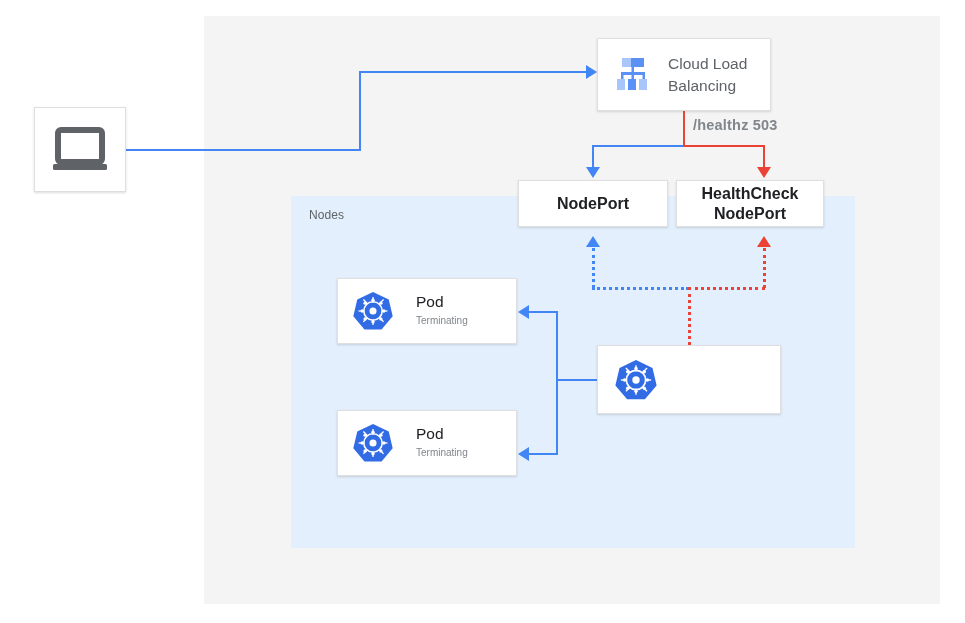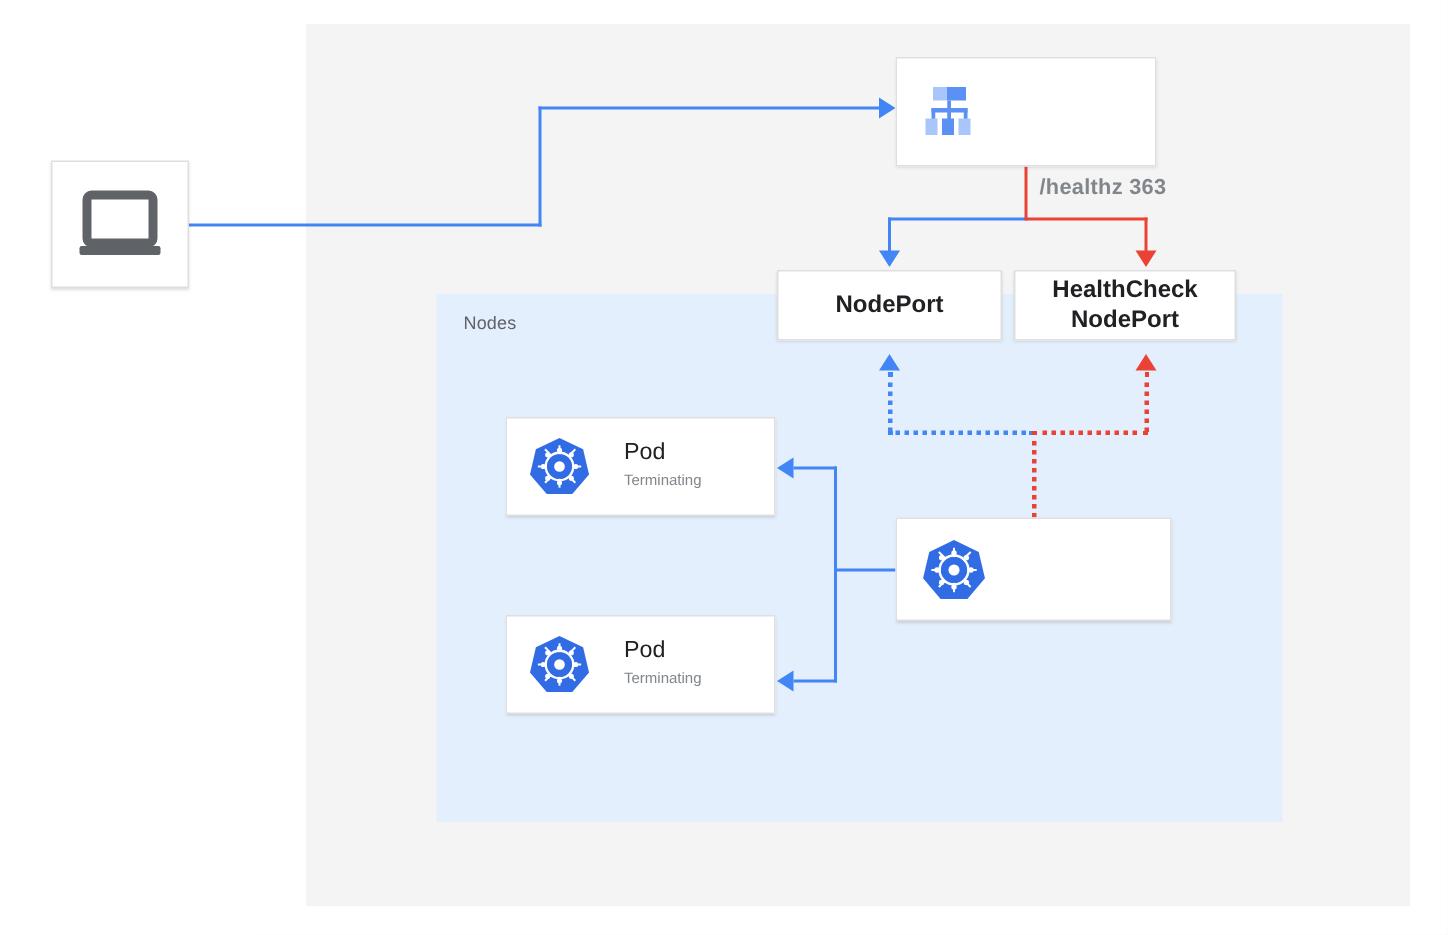--- a/index.html
+++ b/index.html
@@ -218,21 +218,21 @@
   <div class="edge v edge-red" style="left:683px; top:111px; height:35px;"></div>
 
   <div class="edge h" style="left:592px; top:145px; width:93px;"></div>
   <div class="edge v" style="left:592px; top:145px; height:23px;"></div>
   <div class="arrow arrow-down" style="left:586px; top:167px;"></div>
 
   <div class="edge h edge-red" style="left:683px; top:145px; width:82px;"></div>
   <div class="edge v edge-red" style="left:763px; top:145px; height:23px;"></div>
   <div class="arrow arrow-down-red" style="left:757px; top:167px;"></div>
 
-  <div class="healthz-label">/healthz 363</div>
+  <div class="healthz-label">/healthz 503</div>
 
   <div class="dot-v" style="left:592px; top:248px; height:40px;"></div>
   <div class="arrow arrow-up" style="left:586px; top:236px;"></div>
 
   <div class="dot-h" style="left:592px; top:287px; width:97px;"></div>
 
   <div class="dot-h dot-red" style="left:688px; top:287px; width:77px;"></div>
 
   <div class="dot-v dot-red" style="left:763px; top:248px; height:40px;"></div>
   <div class="arrow arrow-up-red" style="left:757px; top:236px;"></div>
@@ -259,20 +259,24 @@
       <rect x="12" y="6" width="9" height="9" fill="#a9c6fa"></rect>
       <rect x="21.5" y="15" width="2.5" height="6" fill="#5b91f5"></rect>
       <rect x="11" y="20" width="24" height="3" fill="#5b91f5"></rect>
       <rect x="11" y="20" width="2.5" height="8" fill="#5b91f5"></rect>
       <rect x="21.5" y="20" width="2.5" height="8" fill="#5b91f5"></rect>
       <rect x="32.5" y="20" width="2.5" height="8" fill="#5b91f5"></rect>
       <rect x="7" y="27" width="8" height="11" fill="#a9c6fa"></rect>
       <rect x="18" y="27" width="8" height="11" fill="#5b91f5"></rect>
       <rect x="29" y="27" width="8" height="11" fill="#a9c6fa"></rect>
     </svg>
+    <div class="node-textwrap">
+      <div class="clb-text">Cloud Load</div>
+      <div class="clb-text">Balancing</div>
+    </div>
   </div>
 
   <div class="card card-nodeport card-center">
     <div class="np-label">NodePort</div>
   </div>
 
   <div class="card card-hcnodeport card-center">
     <div>
       <div class="np-label">HealthCheck</div>
       <div class="np-label">NodePort</div>

